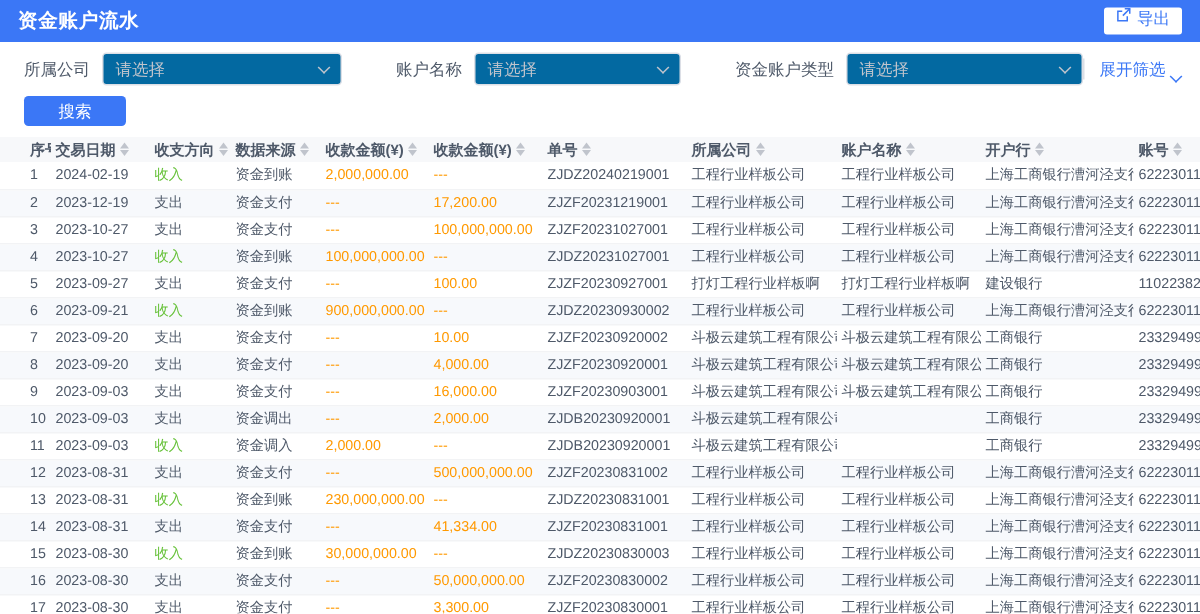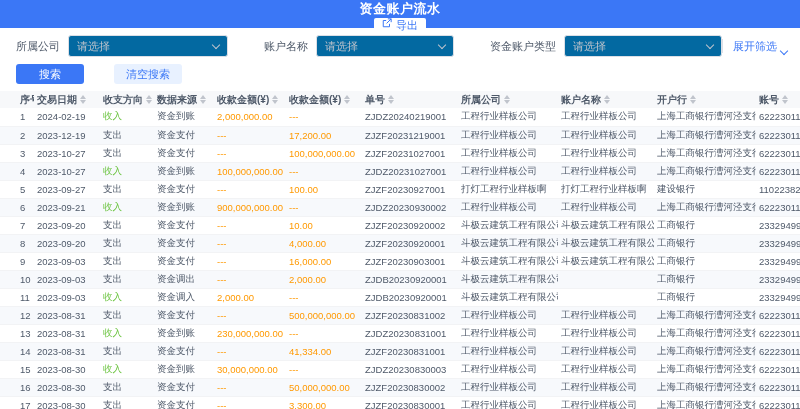--- a/index.html
+++ b/index.html
@@ -1,21 +1,21 @@
 <!DOCTYPE html>
 <html><head>
 <meta charset="utf-8">
 <style>
   * { margin:0; padding:0; box-sizing:border-box; }
   html,body { width:800px; height:409px; overflow:hidden; background:#fff;
     font-family:"Liberation Sans","DejaVu Sans",sans-serif; }
 
   
   .topbar { height:28px; background:#3B77F6; display:flex; align-items:center;
-    justify-content:space-between; padding:0 12px;flex-direction:column; }
+    justify-content:space-between; padding:0 12px; }
   .topbar-title { color:#fff; font-size:13px; font-weight:bold; letter-spacing:.5px; }
   .export-btn { background:#fff; color:#3B77F6; font-size:11px; height:18px;
     padding:0 8px; border:none; border-radius:2px; display:flex; 
     gap:4px; cursor:pointer; }
 
   
   .filter-section { padding:7px 16px 0 16px; }
   .filter-row { display:flex; align-items:center; }
   .filter-item { display:flex; align-items:center; }
   .filter-item + .filter-item { margin-left:36px; }
@@ -98,21 +98,20 @@
     <div class="expand-wrap">
       <span class="vdivider"></span>
       <span class="expand-link">
         <span>展开筛选</span>
         <span class="chev chev-blue"></span>
       </span>
     </div>
   </div>
   <div class="btn-row">
     <button class="btn-search">搜索</button>
-    <button class="btn-clear">清空搜索</button>
   </div>
 </div>
 
 <div class="grid">
   <table>
     <colgroup>
       <col style="width:34px">
         <col style="width:66px">
         <col style="width:54px">
         <col style="width:60px">

